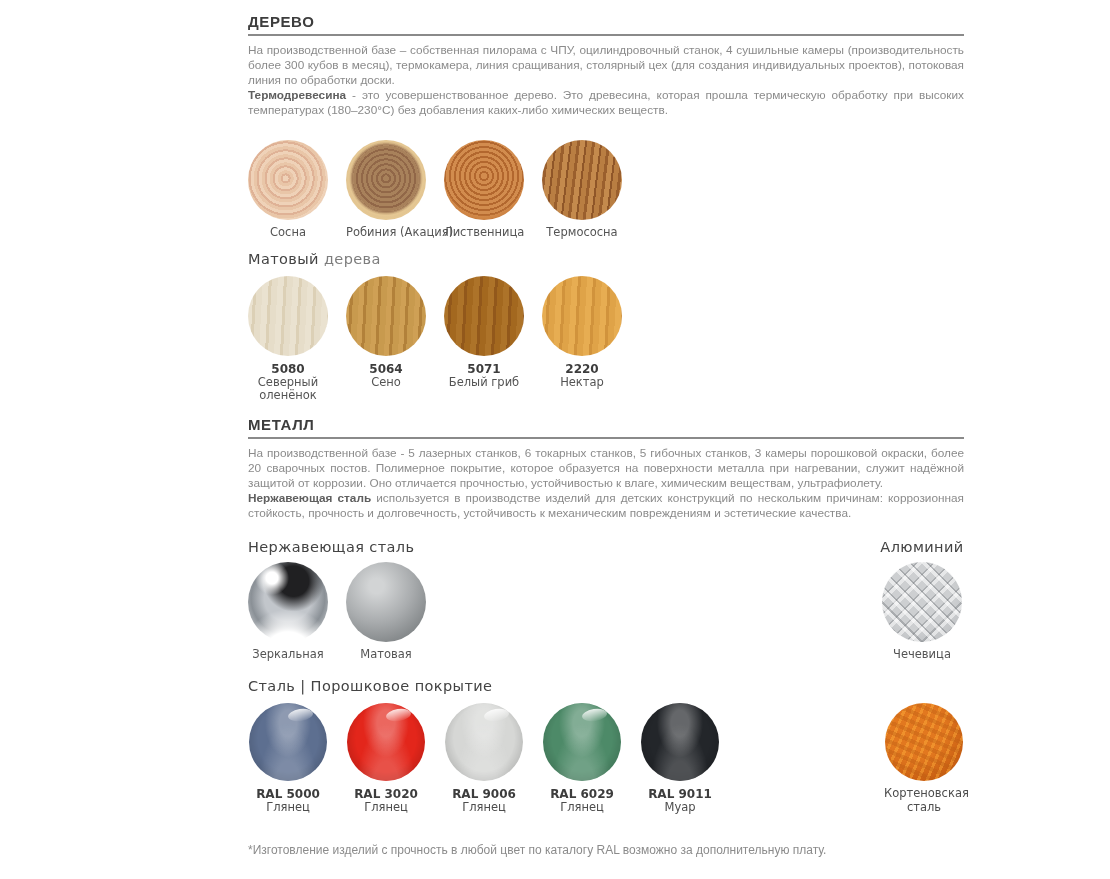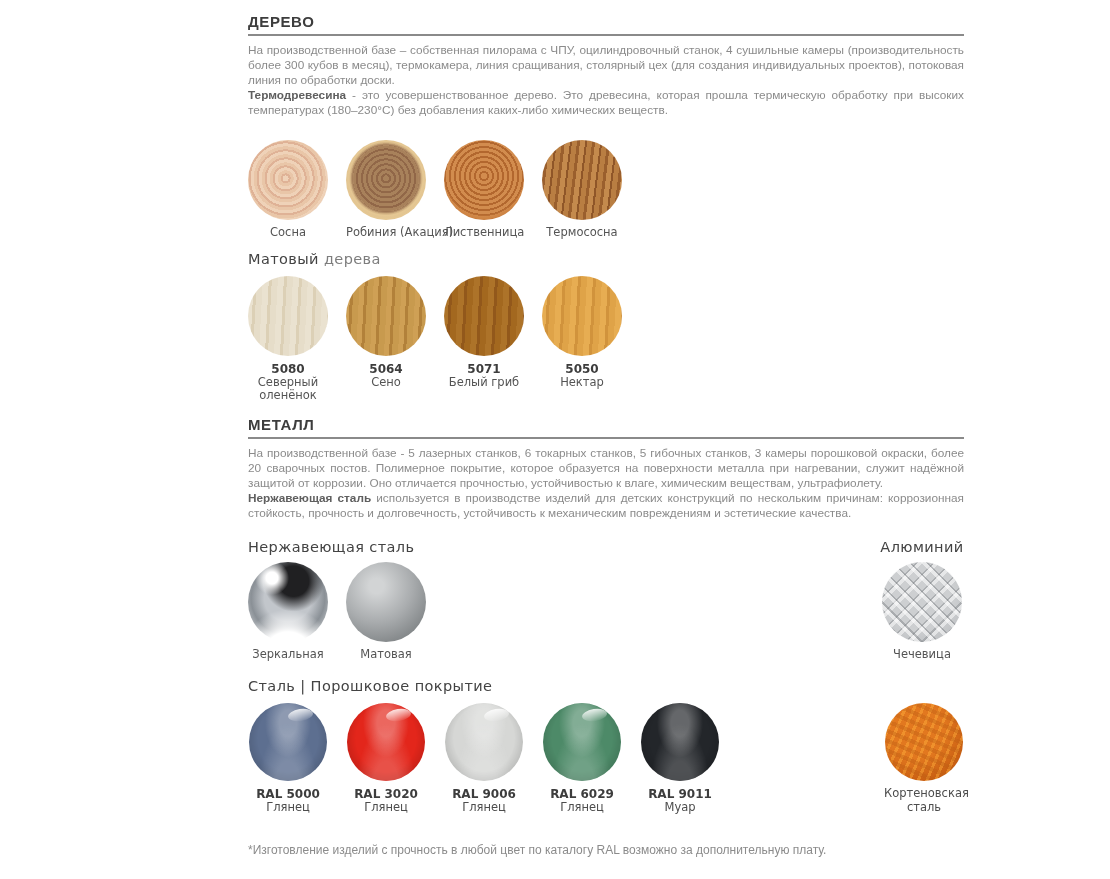--- a/index.html
+++ b/index.html
@@ -164,21 +164,21 @@
     <div class="cell">
       <div class="circle tx-5071"></div>
       <div class="cap">
           <div class="code">5071</div>
           <div class="nowrap">Белый гриб</div>
         </div>
     </div>
     <div class="cell">
       <div class="circle tx-5050"></div>
       <div class="cap">
-          <div class="code">5050</div>
+          <div class="code">2220</div>
           <div>Нектар</div>
         </div>
     </div>
   </div>
 
   <div class="sec-title metal-title">МЕТАЛЛ</div>
   <div class="rule"></div>
 
   <div class="para">
     <p>На производственной базе - 5 лазерных станков, 6 токарных станков, 5 гибочных станков, 3 камеры порошковой окраски, более 20 сварочных постов. Полимерное покрытие, которое образуется на поверхности металла при нагревании, служит надёжной защитой от коррозии. Оно отличается прочностью, устойчивостью к влаге, химическим веществам, ультрафиолету.</p>

